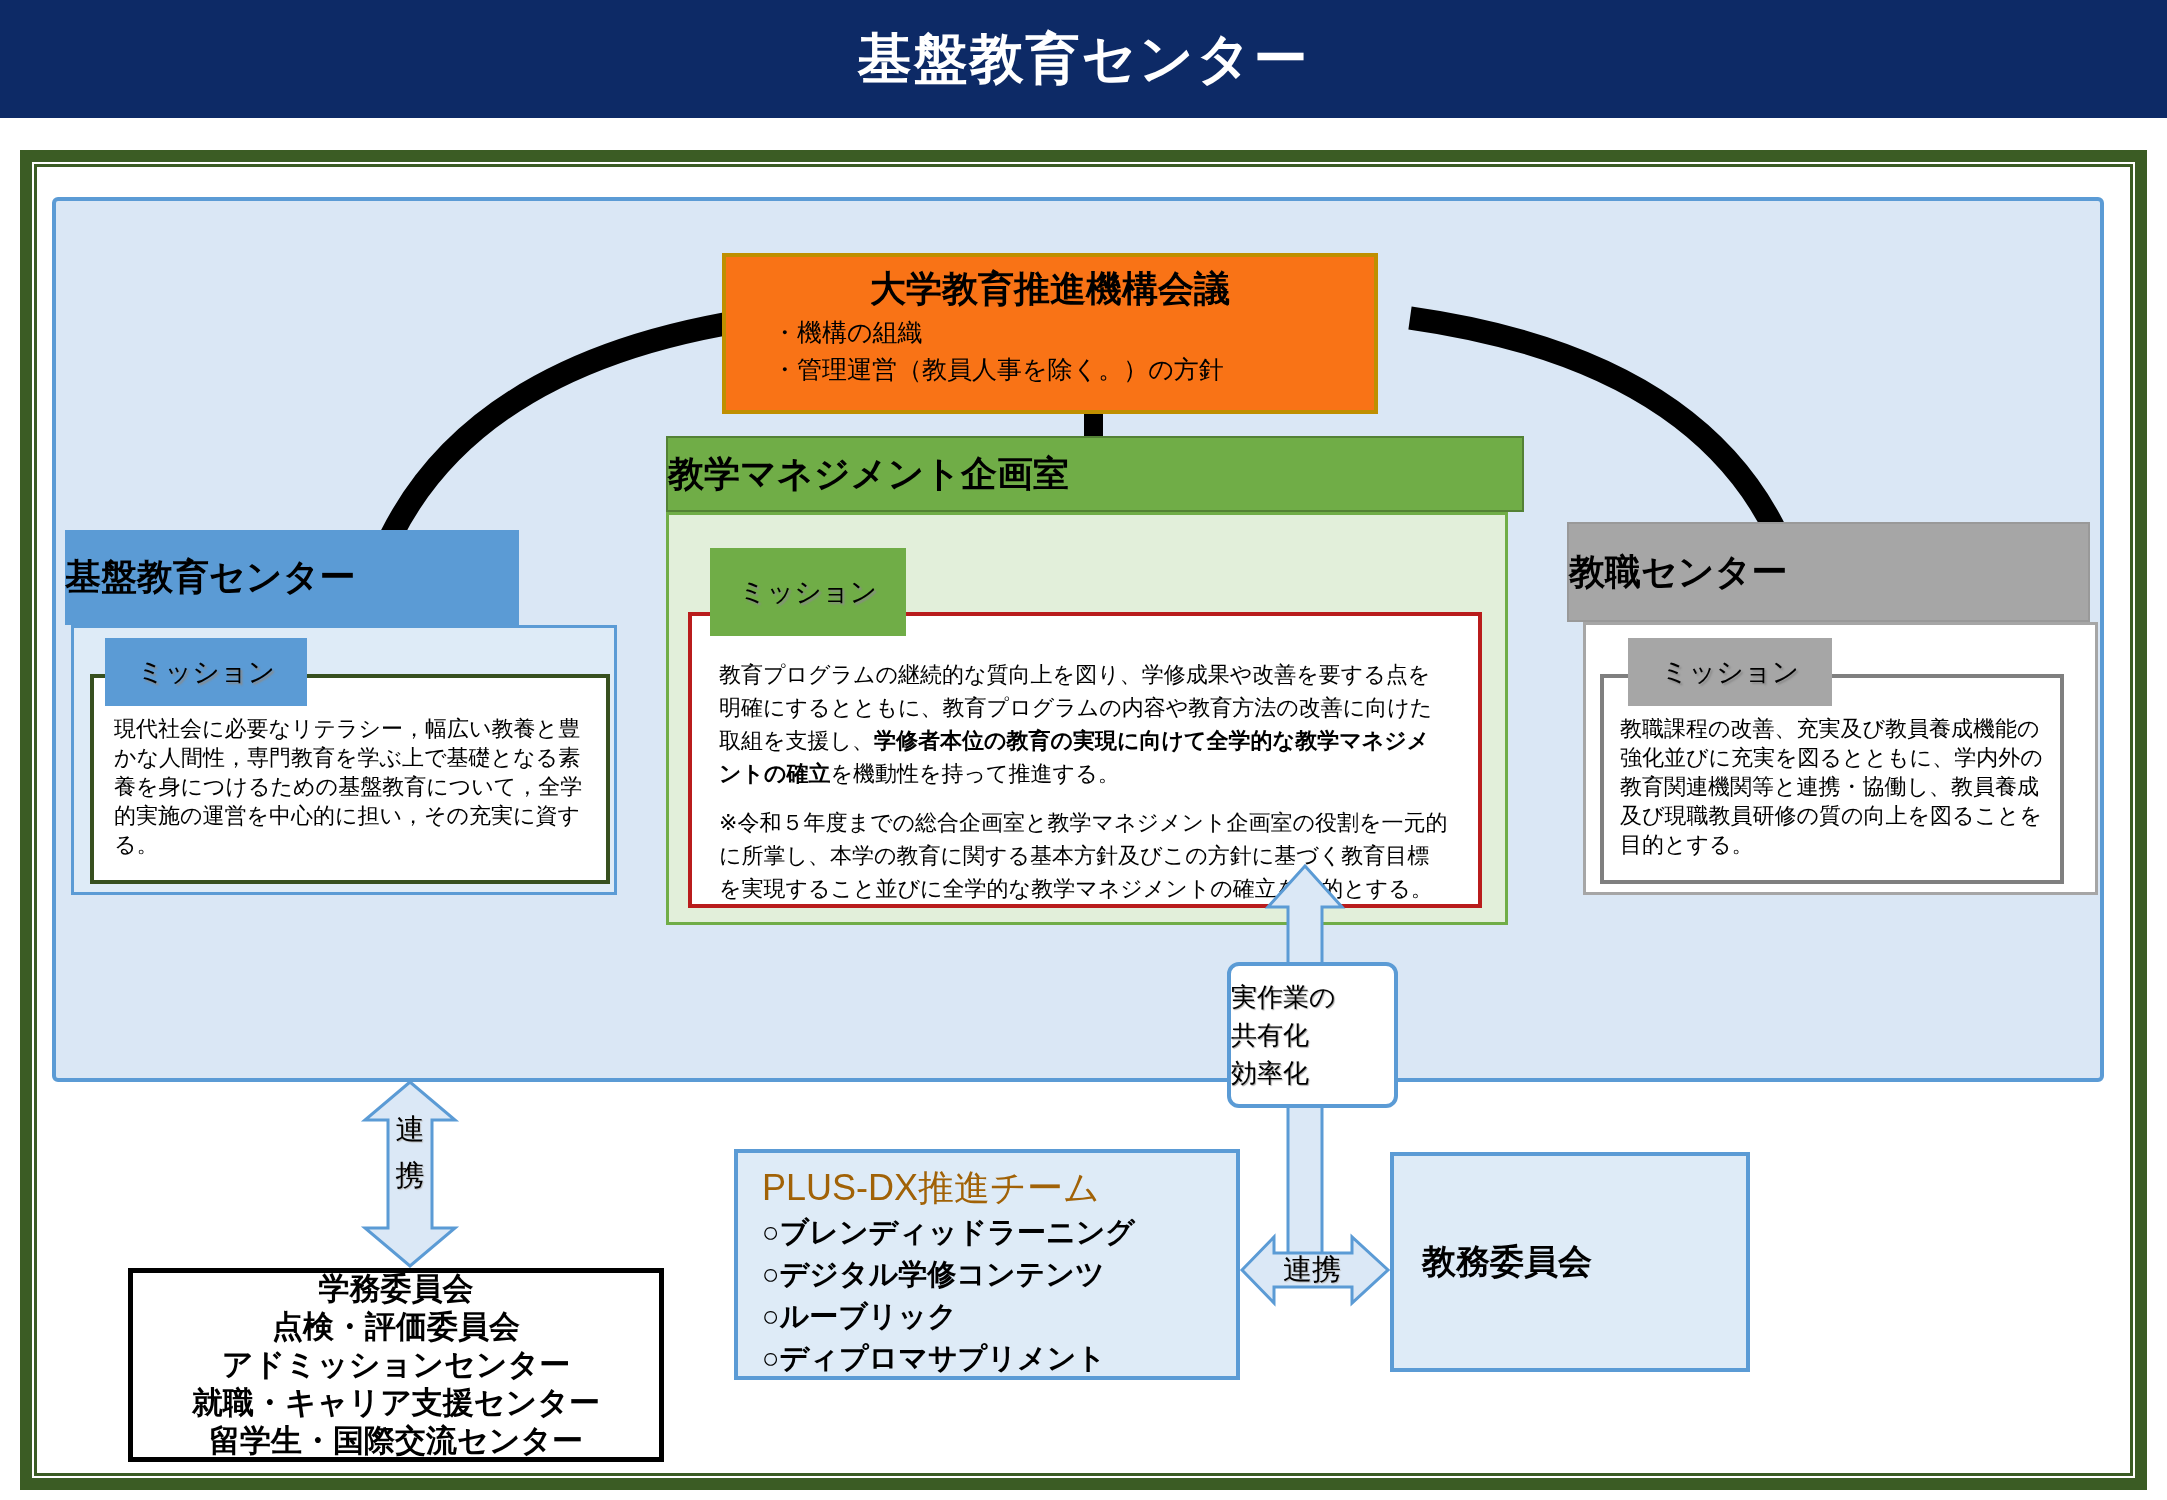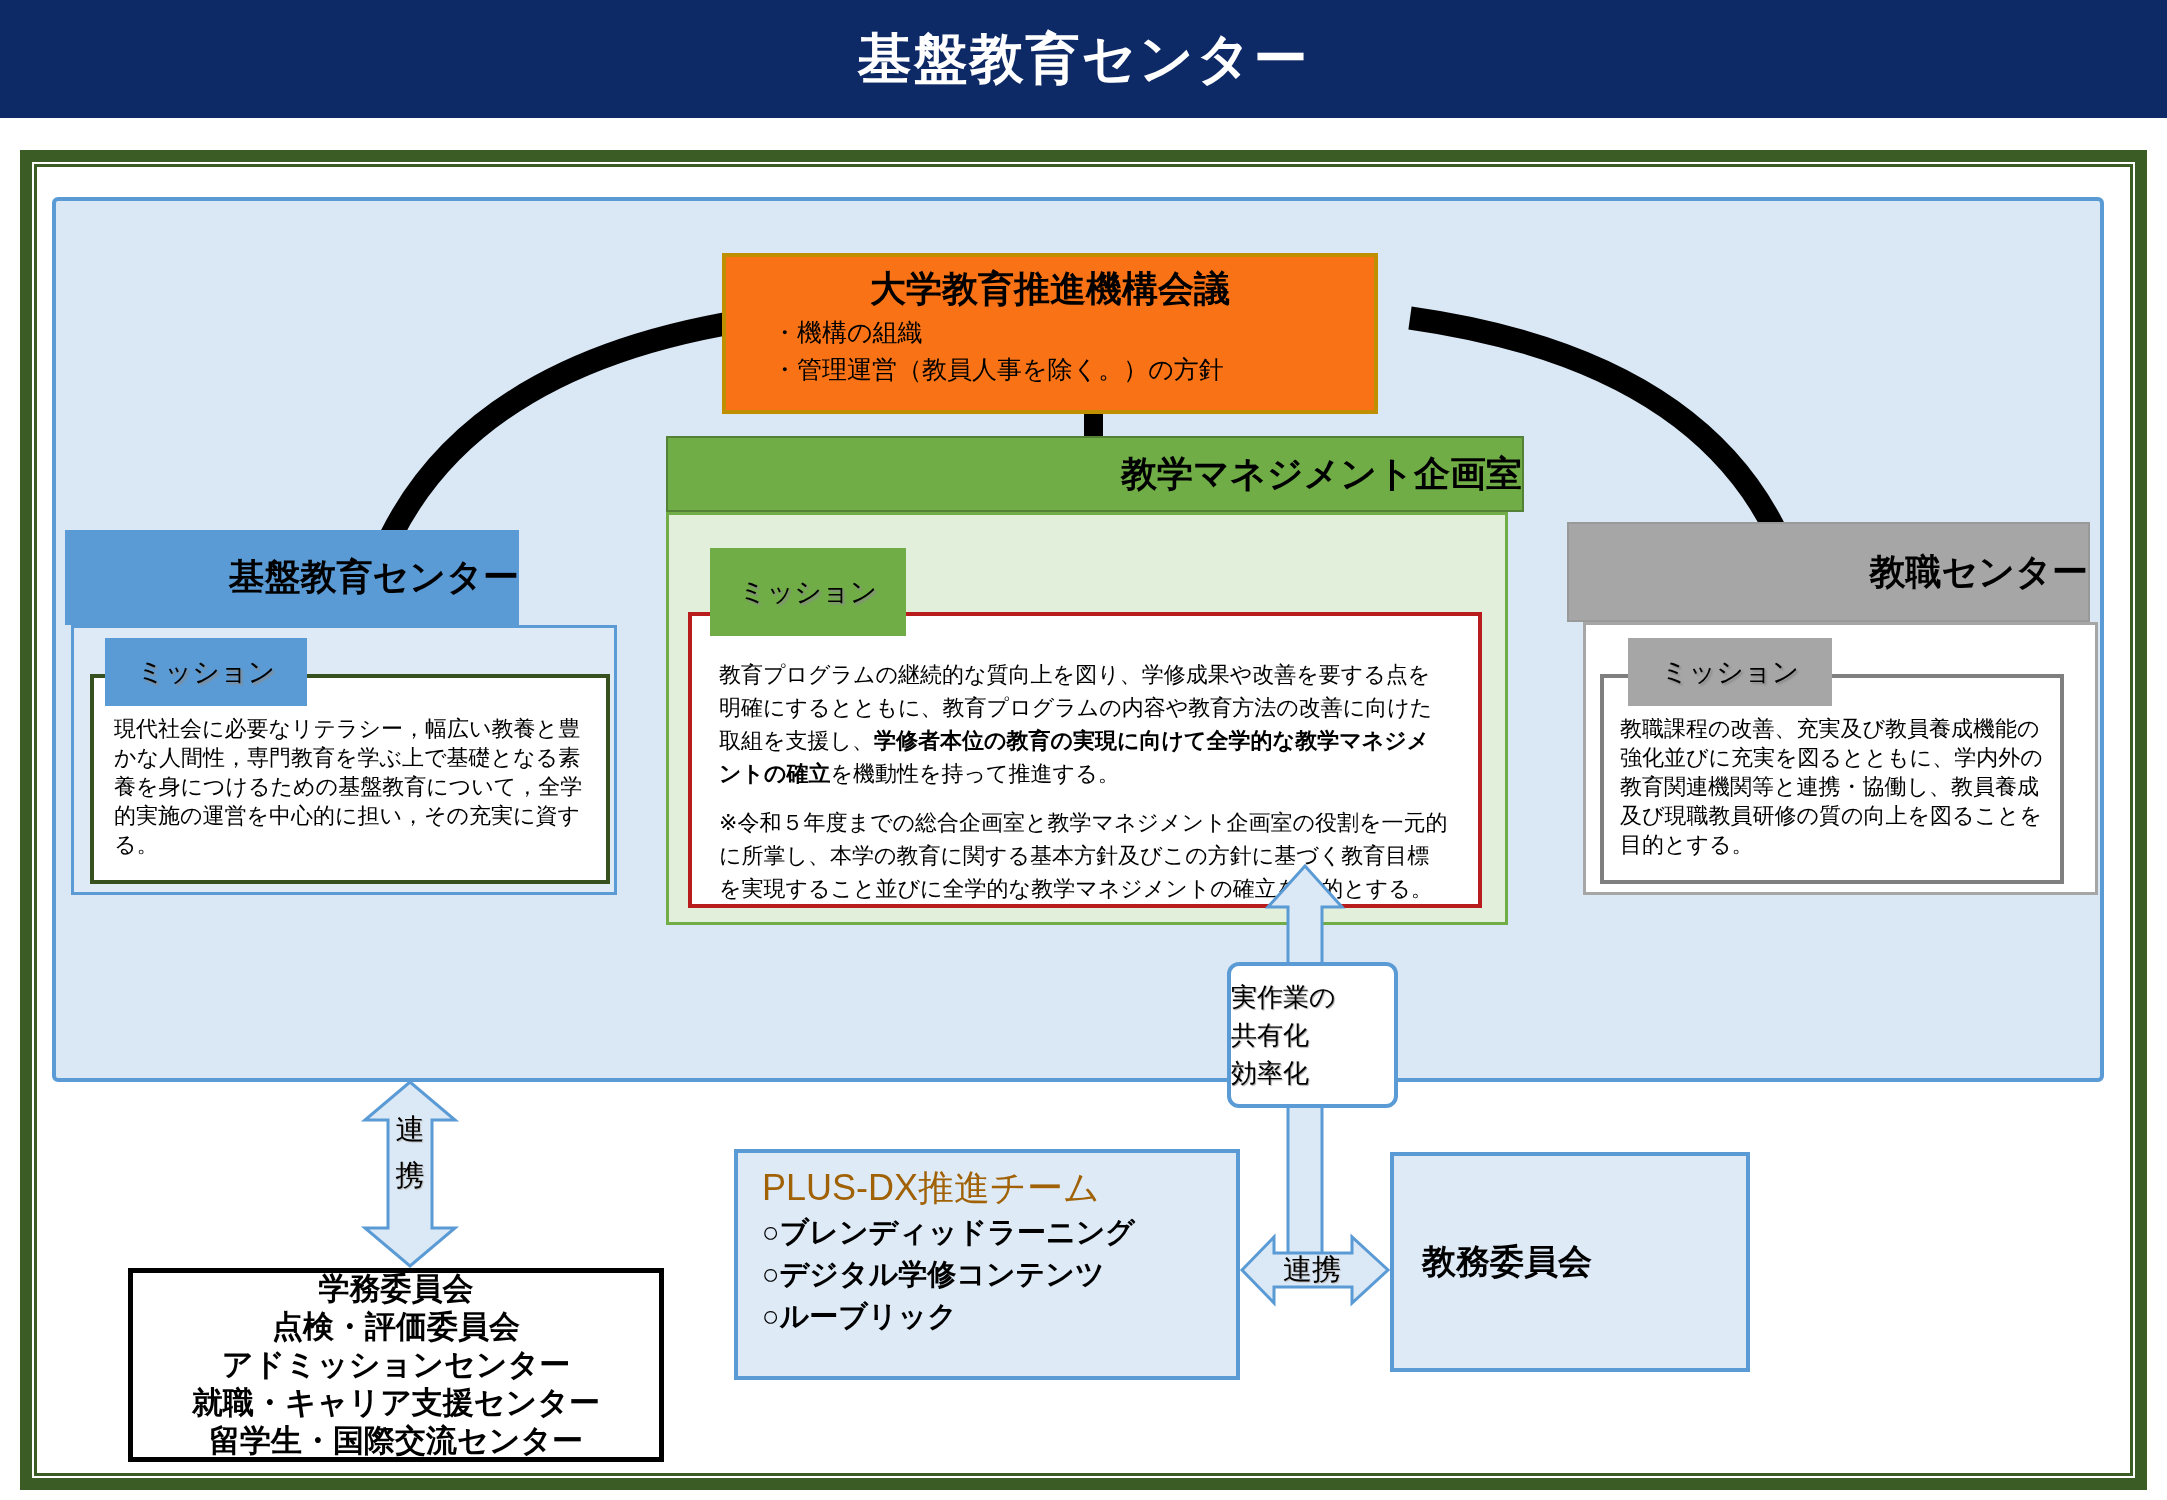--- a/index.html
+++ b/index.html
@@ -19,21 +19,21 @@
   
   .container{left:52px;top:197px;width:2052px;height:885px;background:#dae7f5;
              border:4px solid #5b9bd5;border-radius:6px;}
 
   
   .council{left:722px;top:253px;width:656px;height:161px;background:#f97316;border:4px solid #bf8f00;}
   .council-title{margin-top:8px;text-align:center;font-size:36px;font-weight:bold;color:#000;}
   .council-item{margin-left:46px;font-size:25px;color:#000;line-height:37px;}
 
   
-  .hdr{display:flex;align-items:center;justify-content:flex-end;font-size:36px;font-weight:bold;color:#000;}
+  .hdr{display:flex;align-items:center;justify-content:flex-start;font-size:36px;font-weight:bold;color:#000;}
   .green-hdr{left:666px;top:436px;width:858px;height:76px;background:#70ad47;border:2px solid #538135;}
   .green-body{left:666px;top:512px;width:842px;height:413px;background:#e2efda;border:3px solid #70ad47;}
   .blue-hdr{left:65px;top:530px;width:454px;height:95px;background:#5b9bd5;}
   .blue-body{left:71px;top:625px;width:546px;height:270px;background:#deebf7;border:3px solid #5b9bd5;}
   .gray-hdr{left:1567px;top:522px;width:523px;height:100px;background:#a6a6a6;border:2px solid #999999;}
   .gray-body{left:1583px;top:622px;width:515px;height:273px;background:#ffffff;border:3px solid #a6a6a6;}
 
   .mission-label{display:flex;align-items:center;justify-content:center;
                  font-size:27px;color:#000;text-shadow:2px 2px 2px #8a8a8a;z-index:6;}
   .ml-green{left:710px;top:548px;width:196px;height:88px;background:#70ad47;}
@@ -142,20 +142,21 @@
     <div>アドミッションセンター</div>
     <div>就職・キャリア支援センター</div>
     <div>留学生・国際交流センター</div>
   </div>
 
   <div class="abs plusdx z5">
     <div class="plusdx-title">PLUS-DX推進チーム</div>
     <div class="plusdx-item">○ブレンディッドラーニング</div>
     <div class="plusdx-item">○デジタル学修コンテンツ</div>
     <div class="plusdx-item">○ルーブリック</div>
+    <div class="plusdx-item">○ディプロマサプリメント</div>
   </div>
 
   <div class="abs kyomu z5">
     <span>教務委員会</span>
   </div>
 
   <svg class="layer arrows" width="2167" height="1500" viewBox="0 0 2167 1500">
 
     <polygon points="1305,866 1268,907 1288,907 1288,1285 1322,1285 1322,907 1342,907" fill="#dbe8f6" stroke="#5b9bd5" stroke-width="3"></polygon>
 

